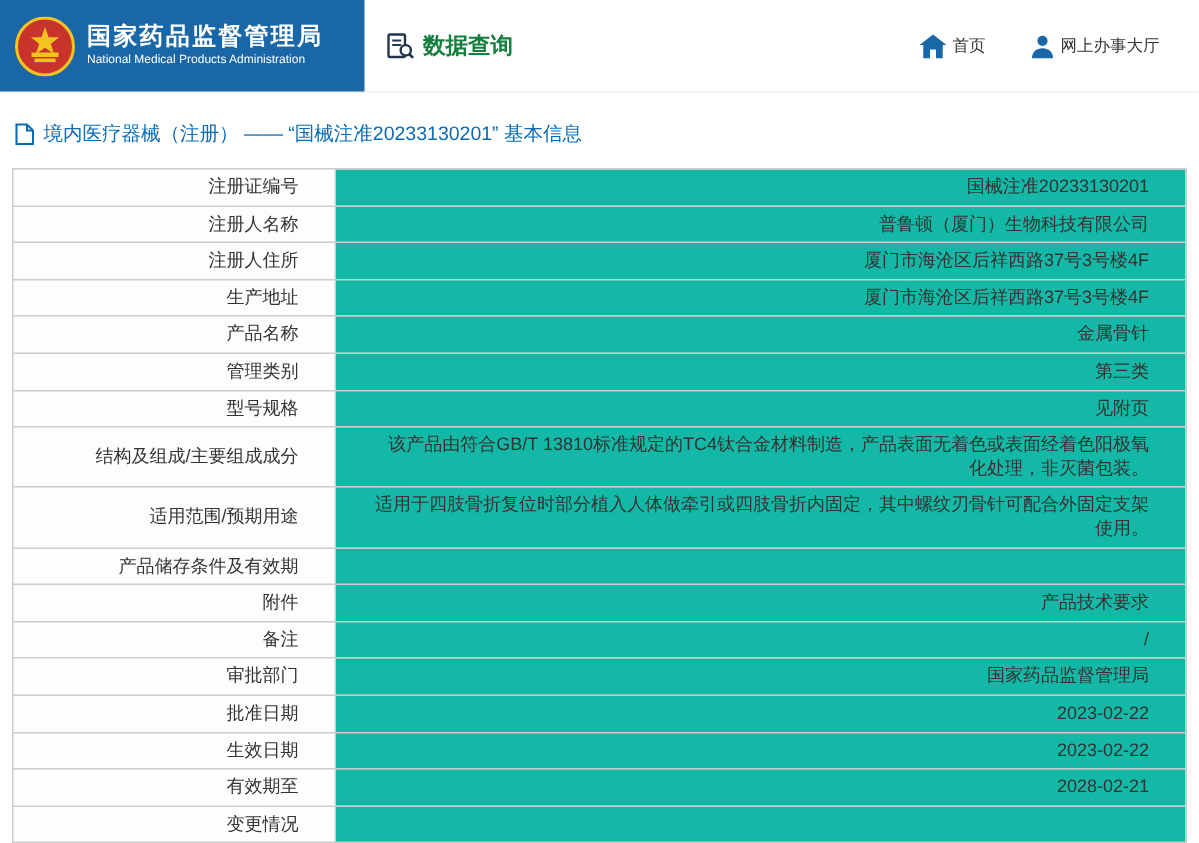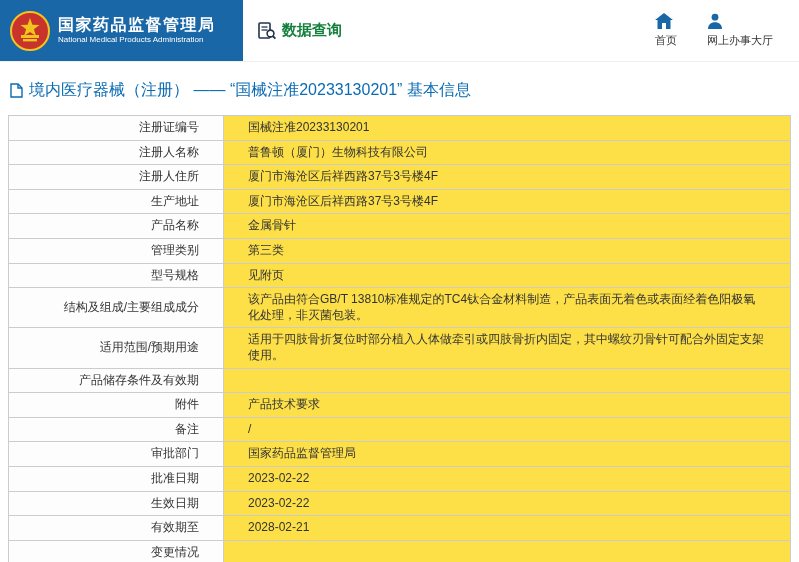--- a/index.html
+++ b/index.html
@@ -47,36 +47,37 @@
   }
   .header-right {
     margin-left: auto;
     display: flex;
     gap: 30px;
     padding-right: 26px;
     align-items: center;
   }
   .header-link {
     display: flex;
-    flex-direction: column;
+    flex-direction: row;
+    align-items: center;
     gap: 4px;
     font-size: 11px;
     color: #333;
     cursor: pointer;
     white-space: nowrap;
   }
 
   
   .breadcrumb {
     display: flex;
     align-items: center;
     gap: 6px;
     padding: 18px 10px 14px 10px;
     color: #0b6cb4;
-    font-size: 16px;
+    font-size: 13px;
   }
 
   
   table.info {
     border-collapse: collapse;
     margin: 0 8px;
     width: 783px;
     table-layout: fixed;
   }
   table.info td {
@@ -86,21 +87,21 @@
     padding: 4px 24px;
     height: 23px;
     line-height: 1.3;
     word-break: break-all;
   }
   td.cell-label {
     text-align: right;
     background: #fdfdfd;
     white-space: nowrap;
   }
-  td.cell-value { text-align: left; background: #fde047; }
+  td.cell-value { text-align: right; background: #14b8a6; }
 </style>
 </head>
 <body>
 
 <div class="header">
   <div class="logo-block">
     <svg class="emblem" viewBox="0 0 40 40">
       <circle cx="20" cy="20" r="19" fill="#c8342c" stroke="#f2c41d" stroke-width="2"></circle>
       <polygon points="20,7 22.4,13.8 29.5,13.9 23.9,18.2 26,25 20,20.9 14,25 16.1,18.2 10.5,13.9 17.6,13.8" fill="#f2c41d"></polygon>
       <rect x="11" y="24" width="18" height="3" fill="#f2c41d"></rect>

